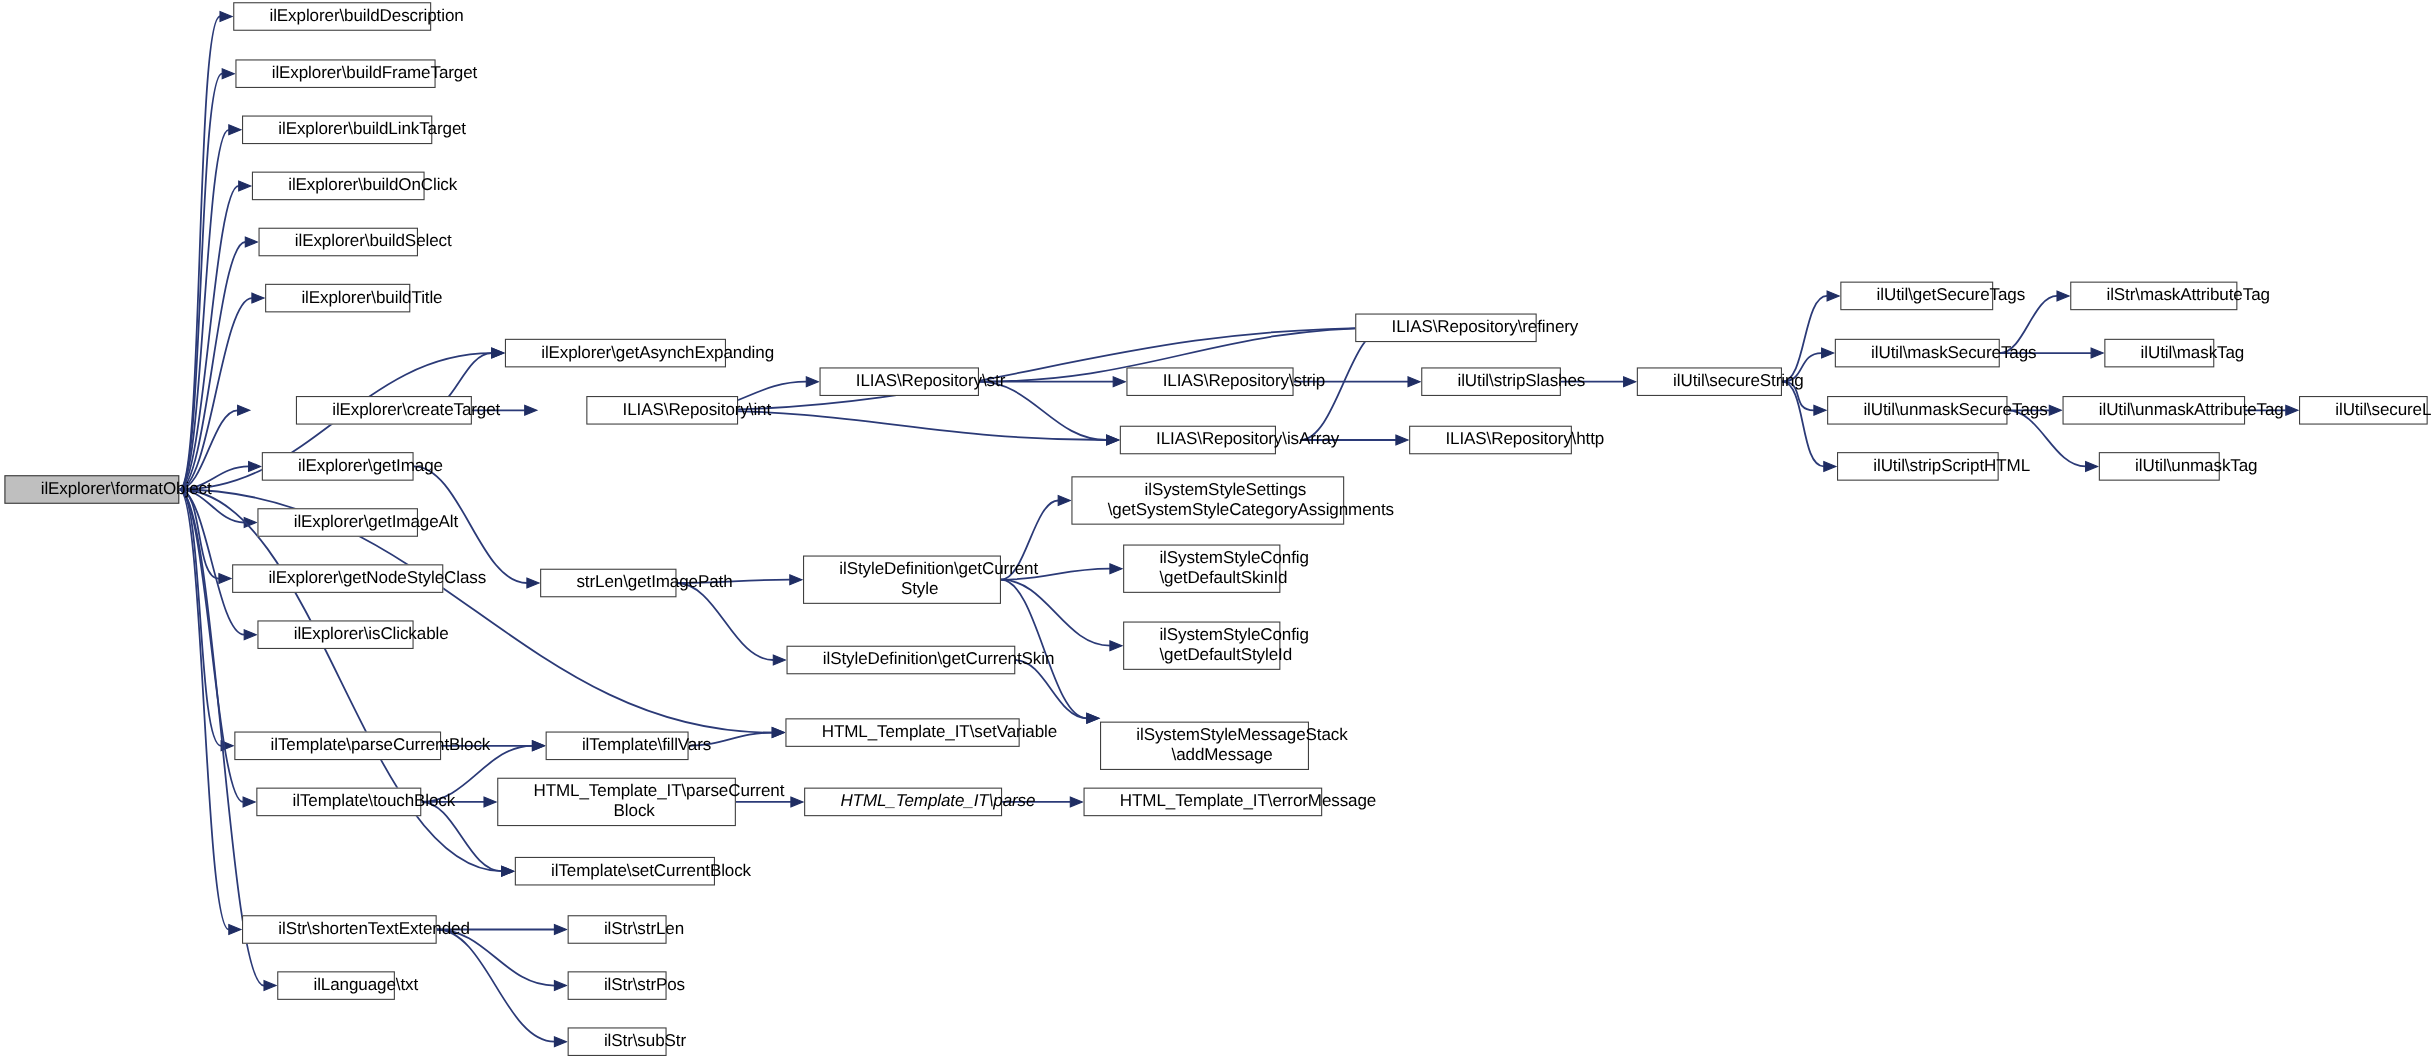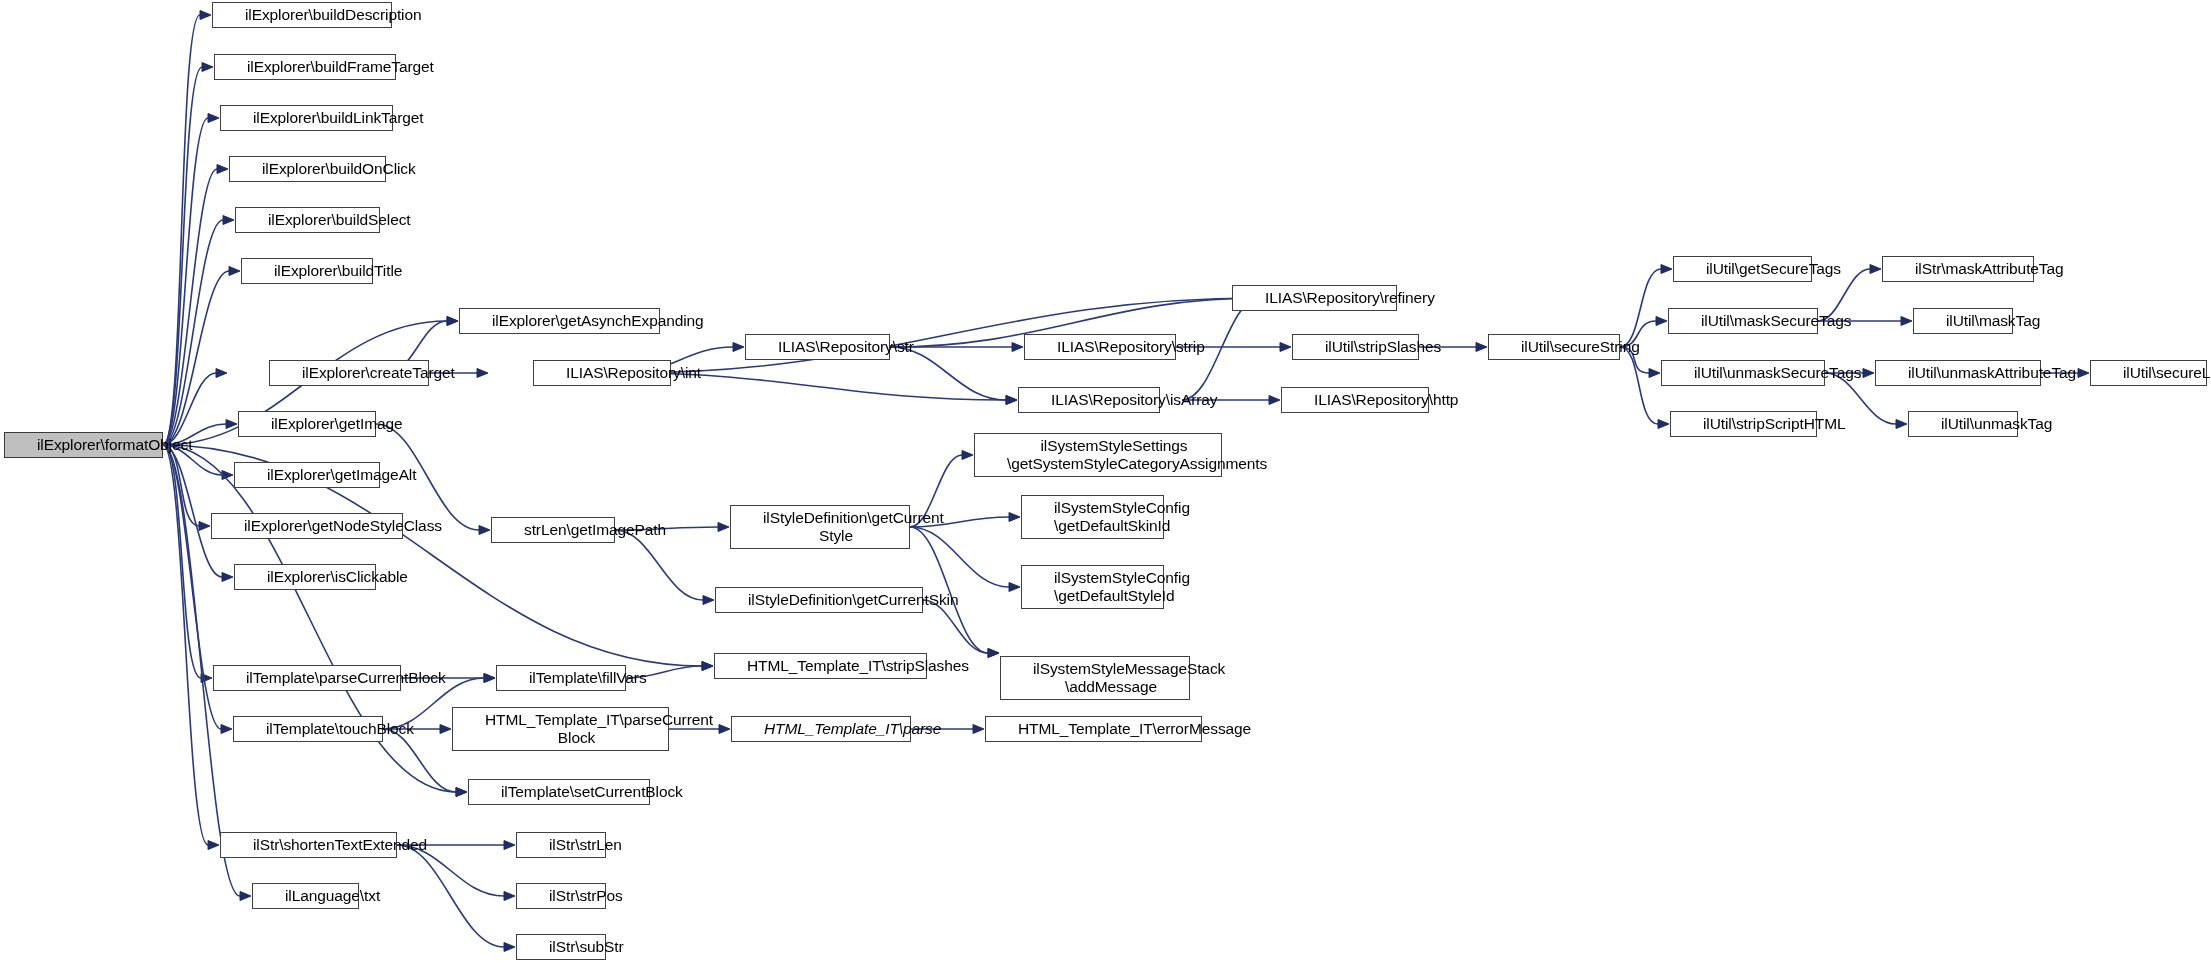--- a/index.html
+++ b/index.html
@@ -188,21 +188,21 @@
       <div class="node" style="left: 452px; top: 707px; width: 217px; height: 44px;"><span class="lbl">HTML_Template_IT\parseCurrent
 Block</span></div>
       <div class="node" style="left: 468px; top: 779px; width: 182px; height: 26px;"><span class="lbl">ilTemplate\setCurrentBlock</span></div>
       <div class="node" style="left: 516px; top: 832px; width: 90px; height: 26px;"><span class="lbl">ilStr\strLen</span></div>
       <div class="node" style="left: 516px; top: 883px; width: 90px; height: 26px;"><span class="lbl">ilStr\strPos</span></div>
       <div class="node" style="left: 516px; top: 934px; width: 90px; height: 26px;"><span class="lbl">ilStr\subStr</span></div>
       <div class="node" style="left: 745px; top: 334px; width: 145px; height: 26px;"><span class="lbl">ILIAS\Repository\str</span></div>
       <div class="node" style="left: 730px; top: 505px; width: 180px; height: 44px;"><span class="lbl">ilStyleDefinition\getCurrent
 Style</span></div>
       <div class="node" style="left: 715px; top: 587px; width: 208px; height: 26px;"><span class="lbl">ilStyleDefinition\getCurrentSkin</span></div>
-      <div class="node" style="left: 714px; top: 653px; width: 213px; height: 26px;"><span class="lbl">HTML_Template_IT\stripSlashes</span></div>
+      <div class="node" style="left: 714px; top: 653px; width: 213px; height: 26px;"><span class="lbl">HTML_Template_IT\setVariable</span></div>
       <div class="node" style="left: 731px; top: 716px; width: 180px; height: 26px; font-style: italic;"><span class="lbl">HTML_Template_IT\parse</span></div>
       <div class="node" style="left: 1024px; top: 334px; width: 152px; height: 26px;"><span class="lbl">ILIAS\Repository\strip</span></div>
       <div class="node" style="left: 1018px; top: 387px; width: 142px; height: 26px;"><span class="lbl">ILIAS\Repository\isArray</span></div>
       <div class="node" style="left: 974px; top: 433px; width: 248px; height: 44px;"><span class="lbl">ilSystemStyleSettings
 \getSystemStyleCategoryAssignments</span></div>
       <div class="node" style="left: 1021px; top: 495px; width: 143px; height: 44px;"><span class="lbl">ilSystemStyleConfig
 \getDefaultSkinId</span></div>
       <div class="node" style="left: 1021px; top: 565px; width: 143px; height: 44px;"><span class="lbl">ilSystemStyleConfig
 \getDefaultStyleId</span></div>
       <div class="node" style="left: 1000px; top: 631px; width: 190px; height: 44px; margin-top: 25px;"><span class="lbl">ilSystemStyleMessageStack

